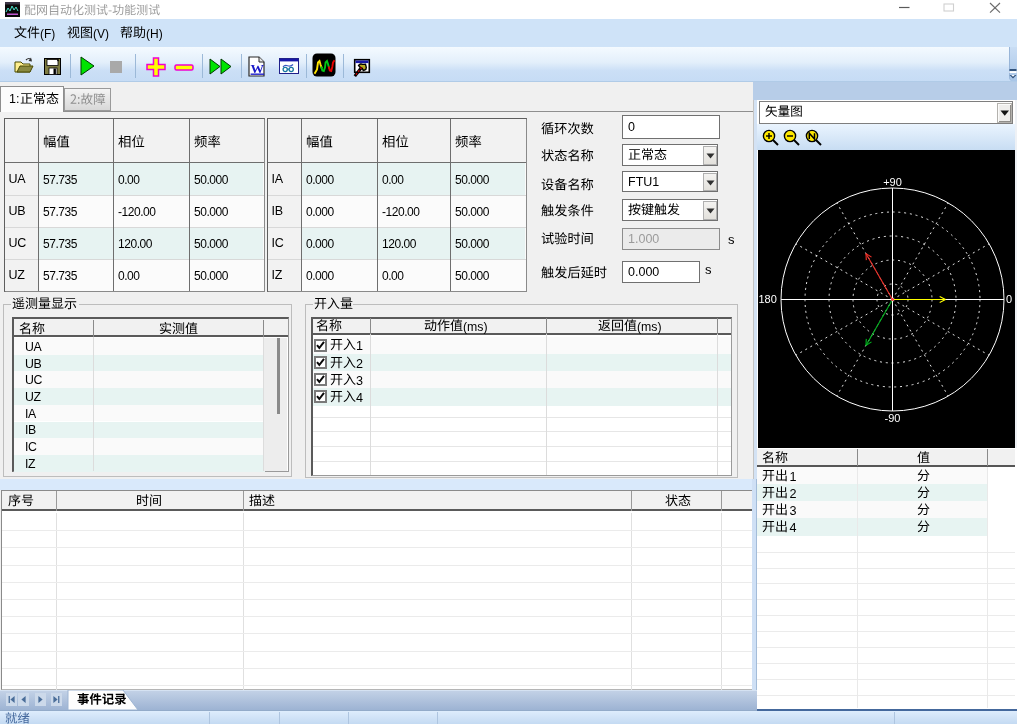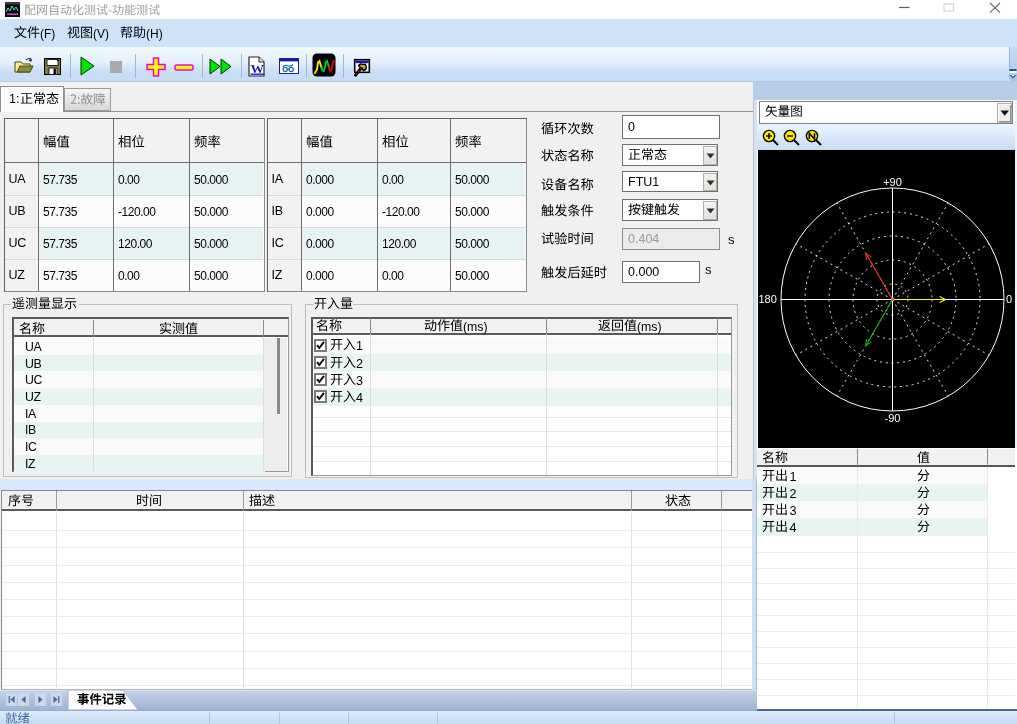--- a/index.html
+++ b/index.html
@@ -402,21 +402,21 @@
   </svg>
 <svg class="ab" style="left:541.0px;top:231.5px;overflow:visible" width="55" height="16">
     <g transform="translate(0,11.29) scale(0.01320,-0.01320)" fill="#000000">
       <use href="#g8bd5" x="0"></use>
       <use href="#g9a8c" x="1000"></use>
       <use href="#g65f6" x="2000"></use>
       <use href="#g95f4" x="3000"></use>
     </g>
   </svg>
 <div class="ab" style="left:622px;top:228px;width:98px;height:22px;background:#ebebeb;border:1px solid #8c8c8c"></div>
-<div class="ab" style="left:628px;top:232px;font-size:12.5px;color:#9b9b9b;">0.404</div>
+<div class="ab" style="left:628px;top:232px;font-size:12.5px;color:#9b9b9b;">1.000</div>
 <div class="ab" style="left:728px;top:232px;font-size:13px;color:#000;">s</div>
 <svg class="ab" style="left:541.0px;top:265.5px;overflow:visible" width="68" height="16">
     <g transform="translate(0,11.29) scale(0.01320,-0.01320)" fill="#000000">
       <use href="#g89e6" x="0"></use>
       <use href="#g53d1" x="1000"></use>
       <use href="#g540e" x="2000"></use>
       <use href="#g5ef6" x="3000"></use>
       <use href="#g65f6" x="4000"></use>
     </g>
   </svg>

